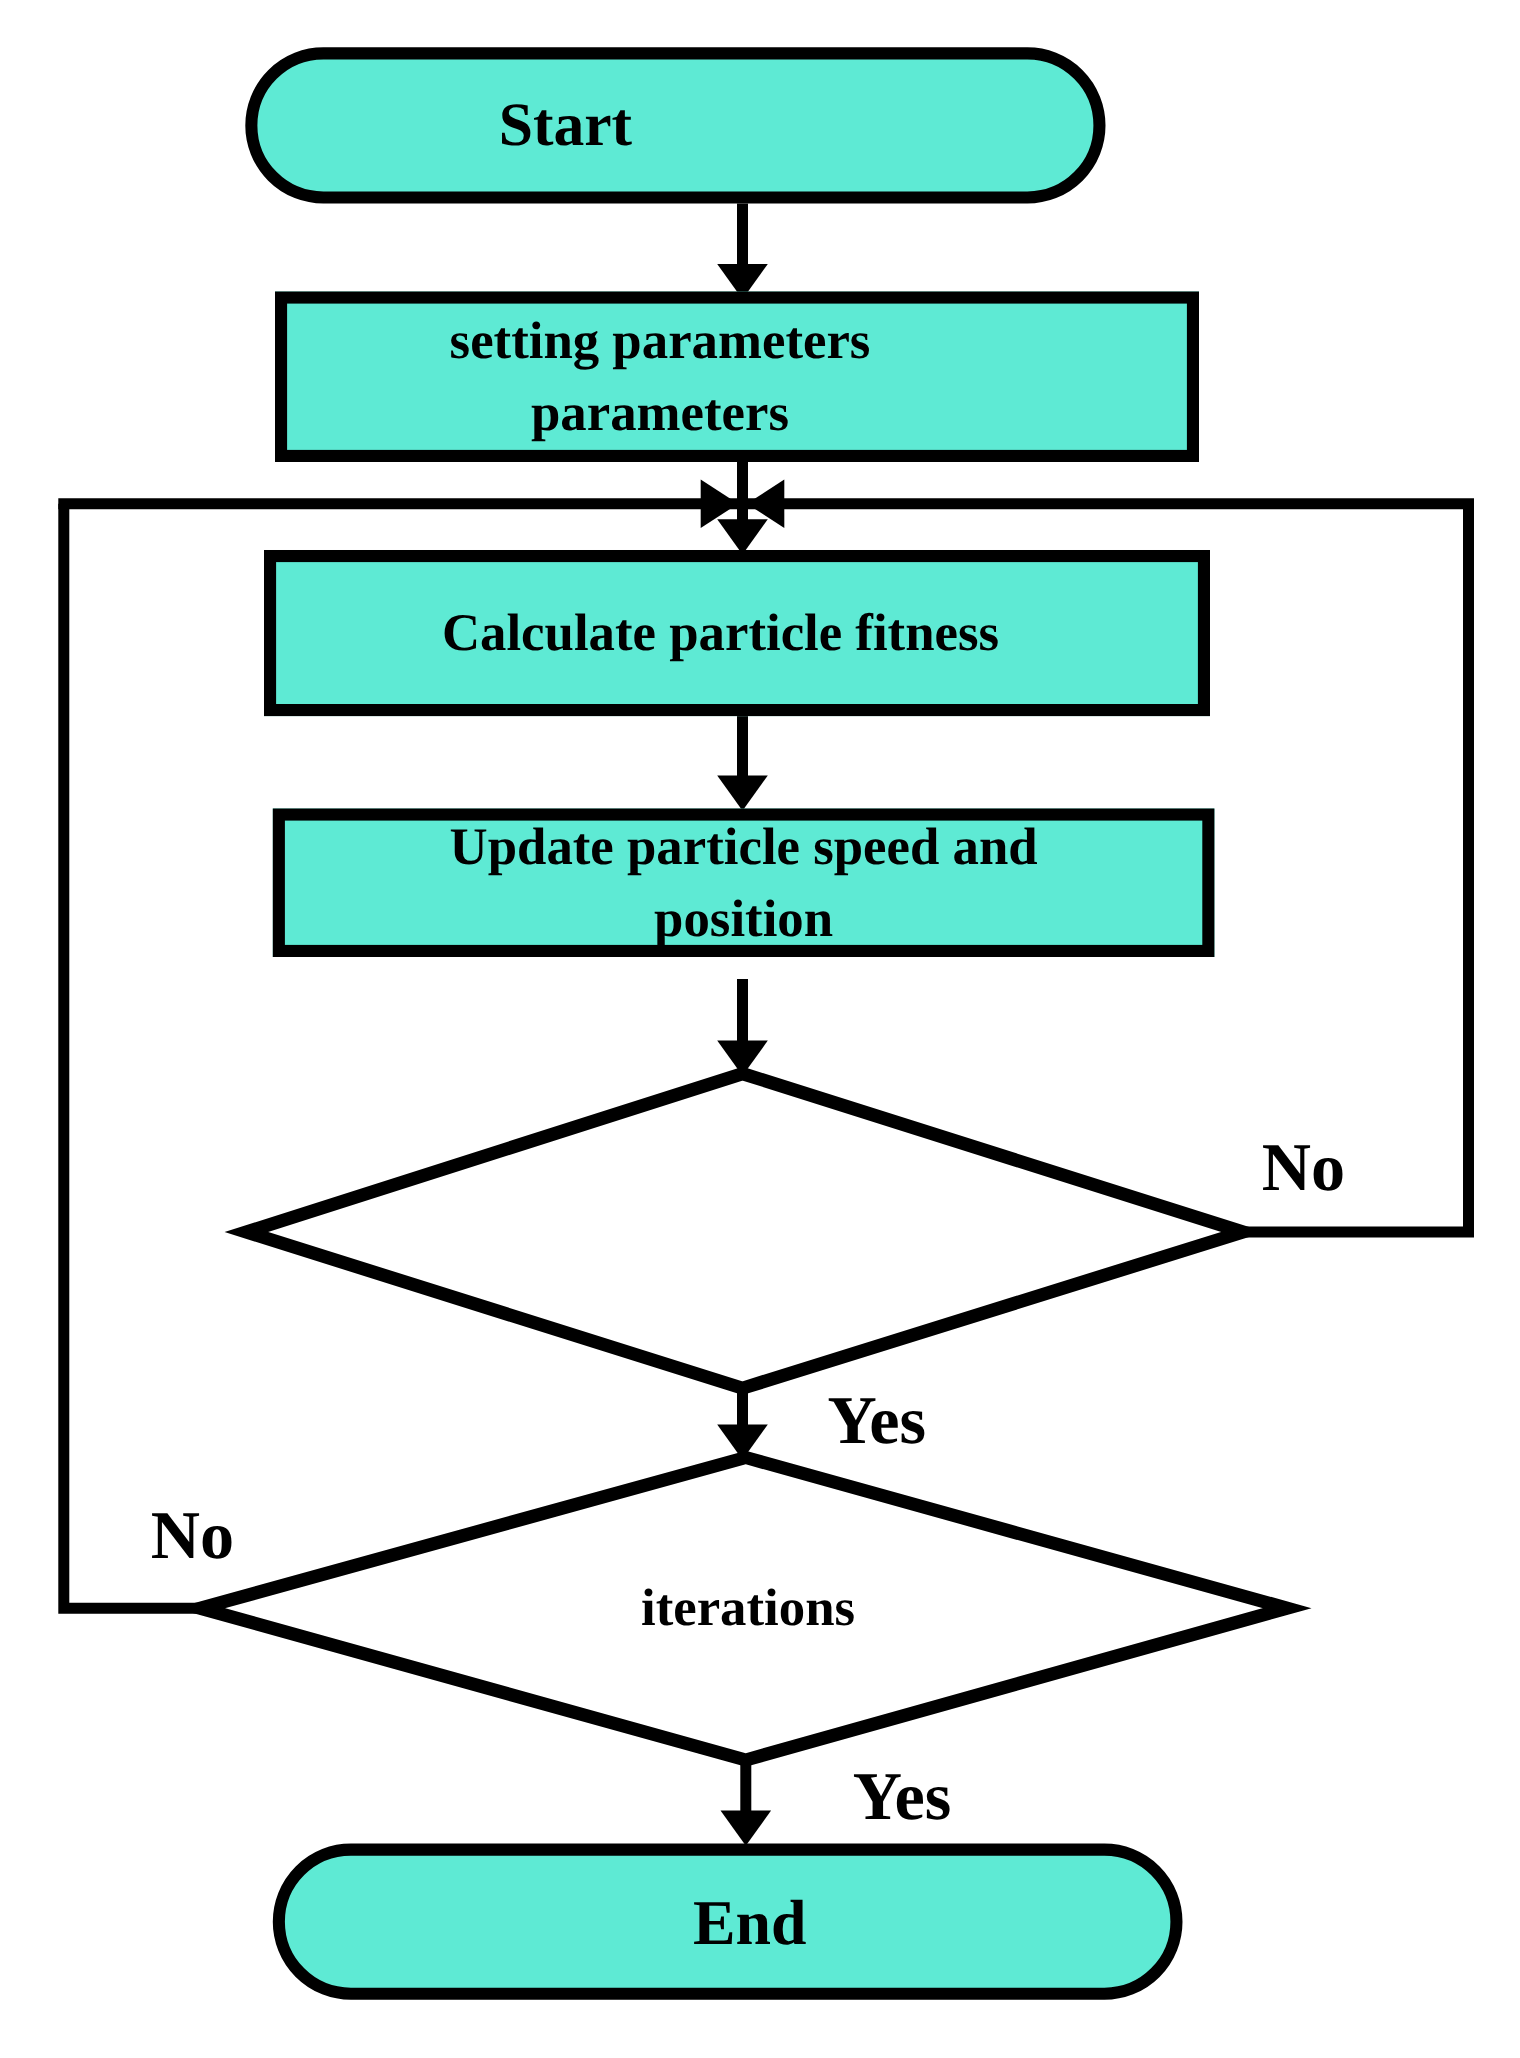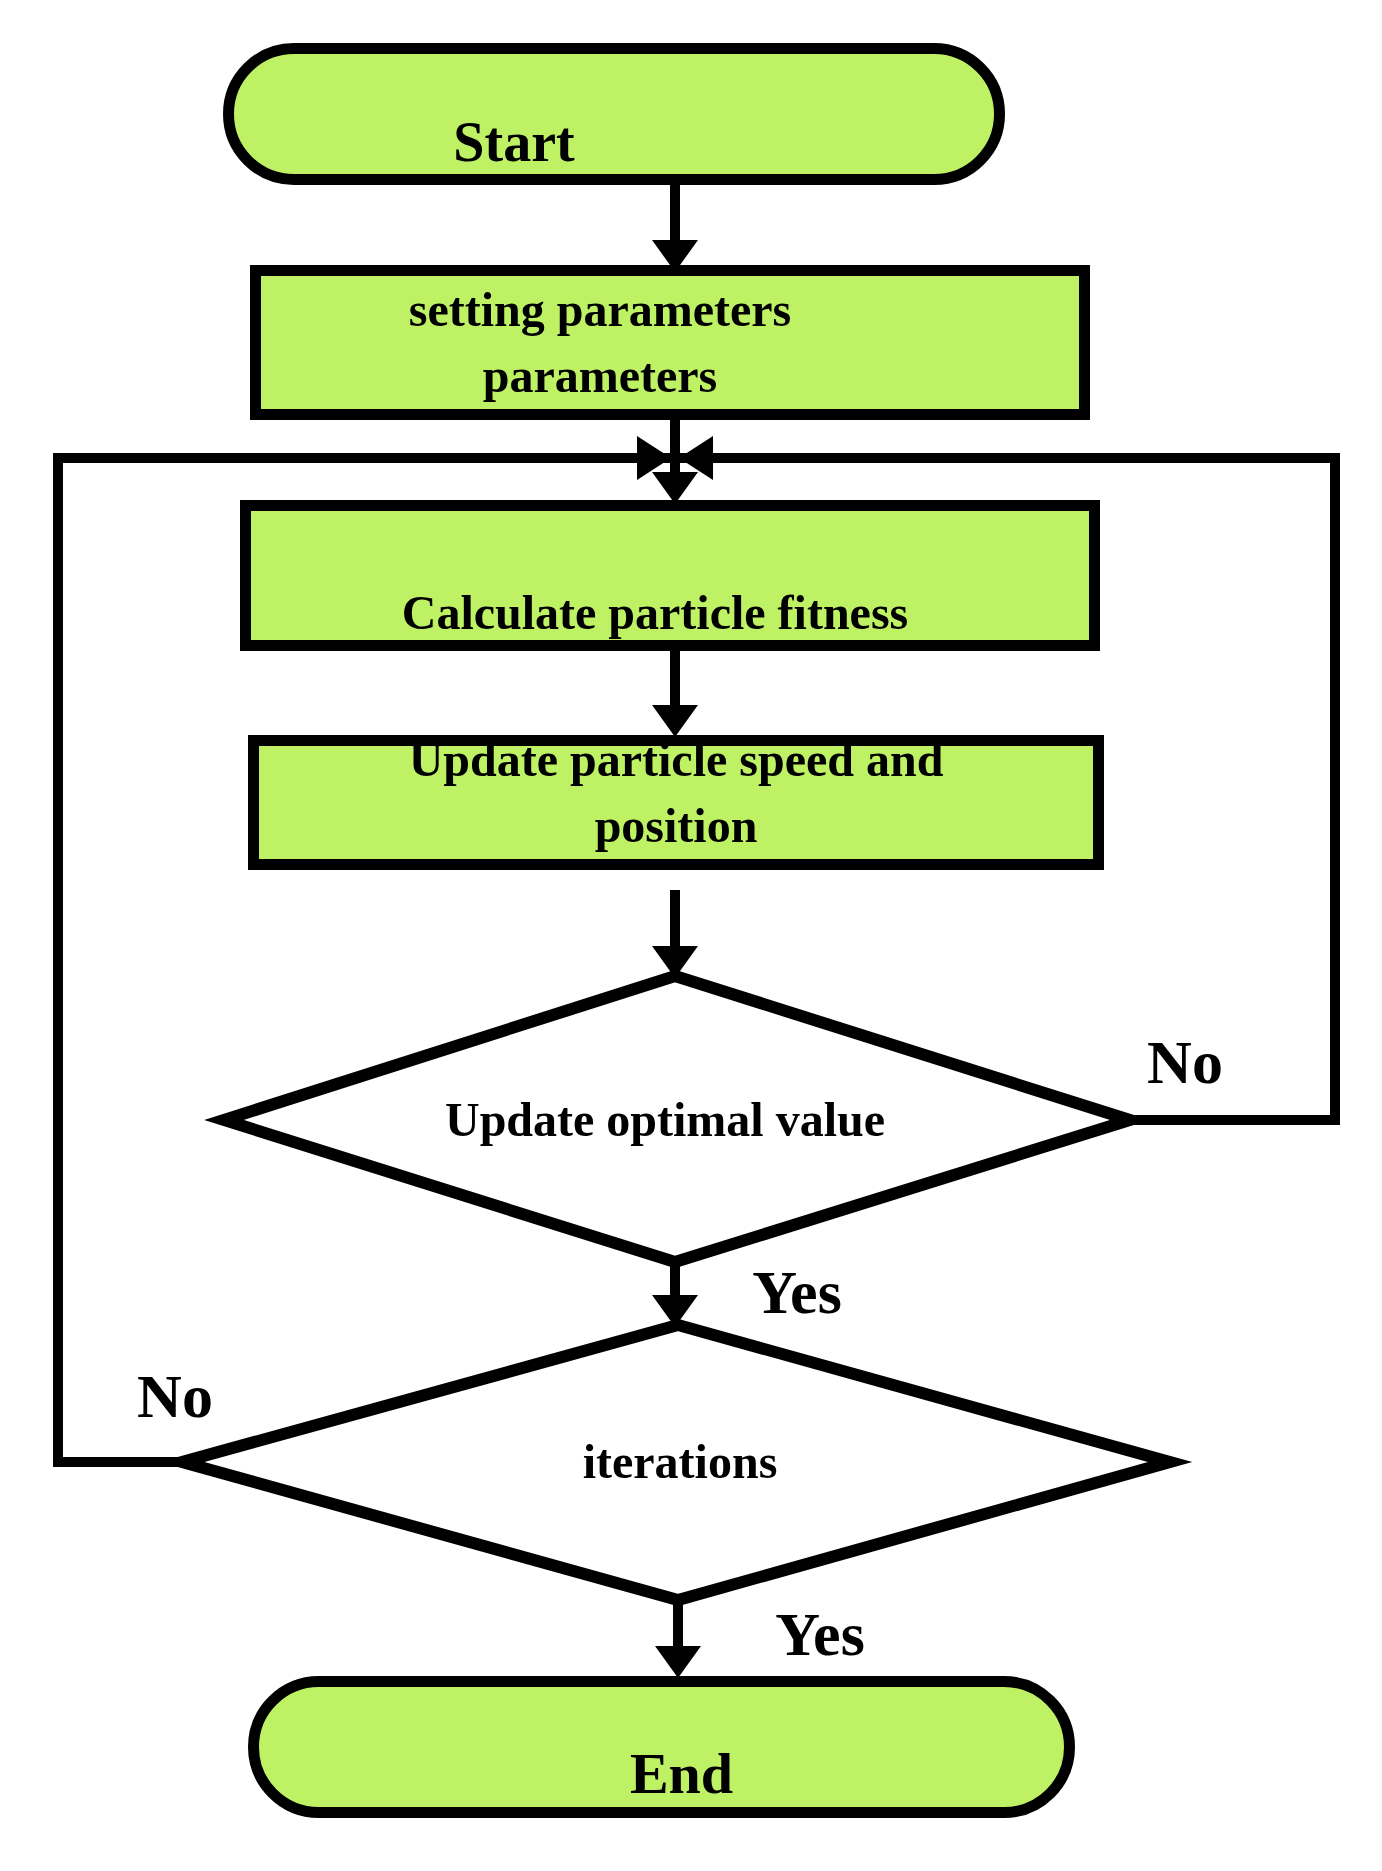--- a/index.html
+++ b/index.html
@@ -10,22 +10,22 @@
     color:#000000;
     font-family:"Liberation Serif","DejaVu Serif",serif;
     font-weight:bold;
     overflow:hidden;
   }
   .connector-layer{position:absolute;left:0;top:0;width:1382px;height:1871px;}
   .shape{
     position:absolute;
     box-sizing:border-box;
     border:11px solid #000000;
-    background:#bef264;
-    display:flex;align-items:flex-end;justify-content:center;
+    background:#5eead4;
+    display:flex;align-items:center;justify-content:center;
     text-align:center;
   }
   .stadium-start{left:223px;top:43px;width:782px;height:142px;border-radius:71px;font-size:56px;}
   .rect-params{left:250px;top:265px;width:840px;height:155px;font-size:48px;line-height:66px;}
   .rect-fitness{left:240px;top:500px;width:860px;height:151px;font-size:48px;}
   .rect-speed{left:248px;top:735px;width:856px;height:135px;font-size:48px;line-height:66px;}
   .stadium-end{left:248px;top:1676px;width:827px;height:142px;border-radius:73px;font-size:58px;}
   .diamond-label{
     position:absolute;display:flex;align-items:center;justify-content:center;
     text-align:center;font-size:48px;line-height:66px;
@@ -104,23 +104,20 @@
     <div class="two-line">
       <span>Update particle speed and</span>
       <span>position</span>
     </div>
   </div>
 
   <div class="shape stadium-end">
     <span class="shift-end">End</span>
   </div>
 
-  <div class="diamond-label d1-label">
-    <span class="shift-d1">Update optimal value</span>
-  </div>
 
   <div class="diamond-label d2-label">
     <div class="two-line">
       <span>iterations</span>
     </div>
   </div>
 
   <div class="edge-label lbl-no-right">No</div>
   <div class="edge-label lbl-yes-optimal">Yes</div>
   <div class="edge-label lbl-no-left">No</div>

